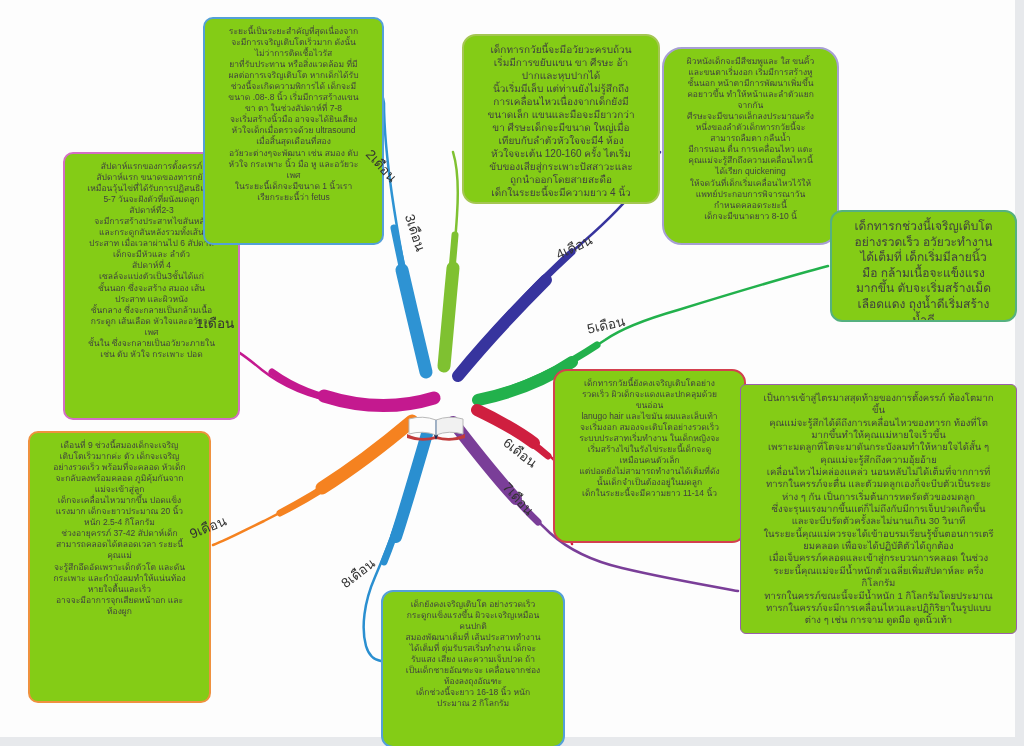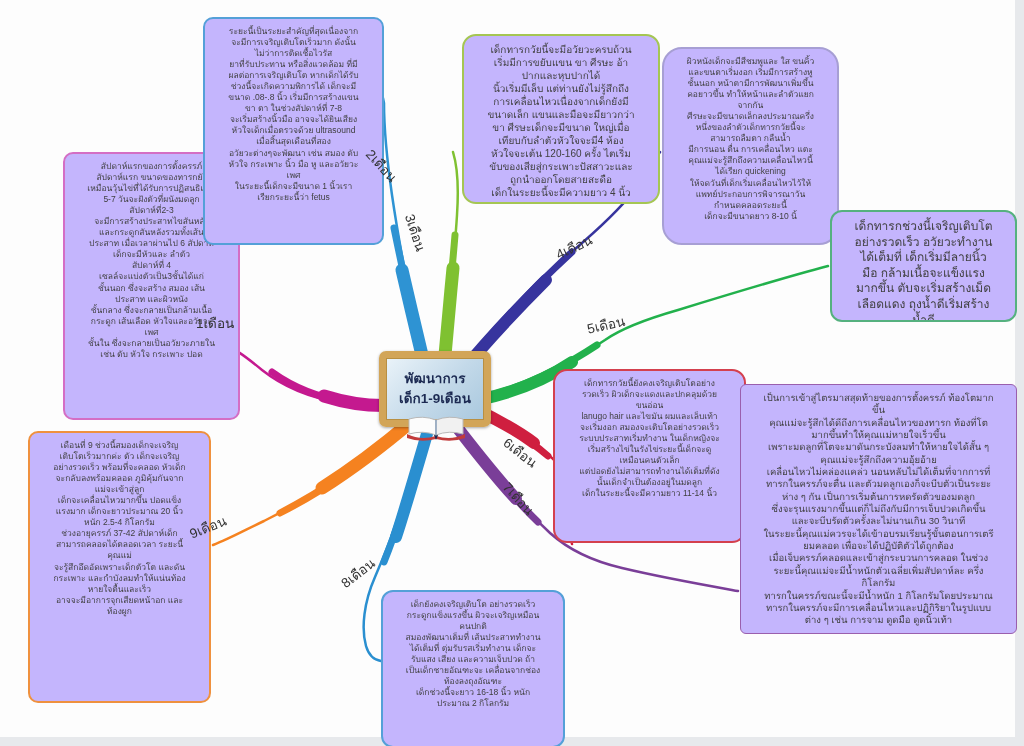--- a/index.html
+++ b/index.html
@@ -1,20 +1,20 @@
 <!DOCTYPE html>
 <html><head>
 <meta charset="utf-8">
 <style>
   html,body{margin:0;padding:0;background:#fff;}
   #canvas{position:relative;width:1024px;height:746px;background:#fdfdfd;
           font-family:"Liberation Sans",sans-serif;overflow:hidden;}
   .edge{position:absolute;background:#e7e9ec;z-index:0;}
   svg.branches{position:absolute;left:0;top:0;z-index:1;}
-  .note{position:absolute;z-index:2;background:#c4b5fd;border:2px solid #999;
+  .note{position:absolute;z-index:2;background:#84cc16;border:2px solid #999;
         text-align:center;color:#3f3f3f;white-space:pre-line;box-sizing:border-box;
         padding:7px 22px;line-height:1.3;overflow:hidden;}
   .blabel{position:absolute;z-index:3;font-size:13.5px;color:#333333;
           white-space:nowrap;transform-origin:left top;}
   .board{position:absolute;left:379px;top:351px;width:112px;height:76px;z-index:4;
          border:7px solid #d2a558;border-radius:7px;box-sizing:border-box;
          background:linear-gradient(135deg,#eaf3f9 0%,#c3d9e9 55%,#a9c8de 100%);
          box-shadow:0 1px 3px rgba(0,0,0,0.35), inset 0 0 0 1px #b88f42;
          display:flex;flex-direction:column;align-items:center;justify-content:center;}
   .board .t{font-size:13.5px;font-weight:700;color:#1c2a52;line-height:1.45;}
@@ -126,24 +126,20 @@
   <div class="blabel" style="left:196px;top:312px;">1เดือน</div>
   <div class="blabel" style="left:377px;top:144px;transform:rotate(48deg);">2เดือน</div>
   <div class="blabel" style="left:420px;top:211px;transform:rotate(72deg);">3เดือน</div>
   <div class="blabel" style="left:552px;top:245px;transform:rotate(-25deg);">4เดือน</div>
   <div class="blabel" style="left:585px;top:318px;transform:rotate(-12deg);">5เดือน</div>
   <div class="blabel" style="left:512px;top:432px;transform:rotate(38deg);">6เดือน</div>
   <div class="blabel" style="left:514px;top:477px;transform:rotate(48deg);">7เดือน</div>
   <div class="blabel" style="left:336px;top:576px;transform:rotate(-38deg);">8เดือน</div>
   <div class="blabel" style="left:186px;top:524px;transform:rotate(-22deg);">9เดือน</div>
 
-  <div class="board">
-    <span class="t">พัฒนาการ</span>
-    <span class="t">เด็ก1-9เดือน</span>
-  </div>
   <svg class="book" viewBox="0 0 64 28">
     <path d="M3,19 Q17,26 32,21 Q47,26 61,19 L61,23 Q47,28 32,24 Q17,28 3,23 Z" fill="#c23b3b"></path>
     <path d="M30,20 L34,20 L32,25 Z" fill="#1c2a52"></path>
     <path d="M32,5 Q19,0 5,4 L5,19 Q19,15 32,20 Z" fill="#fcfcfc" stroke="#b9b9b9" stroke-width="1"></path>
     <path d="M32,5 Q45,0 59,4 L59,19 Q45,15 32,20 Z" fill="#f1f1f1" stroke="#b9b9b9" stroke-width="1"></path>
     <path d="M32,5 L32,20" stroke="#8fa6c0" stroke-width="1.5"></path>
   </svg>
 
 </div>
 

